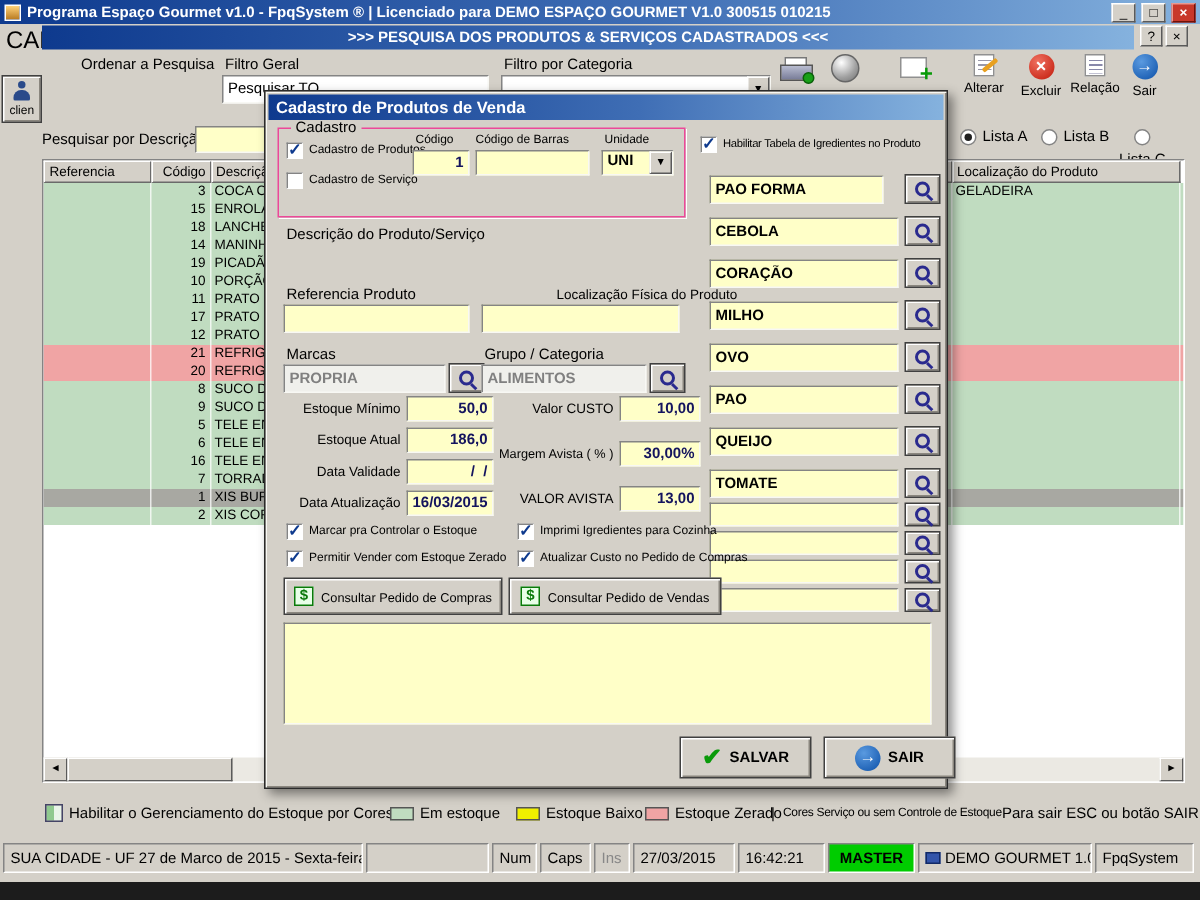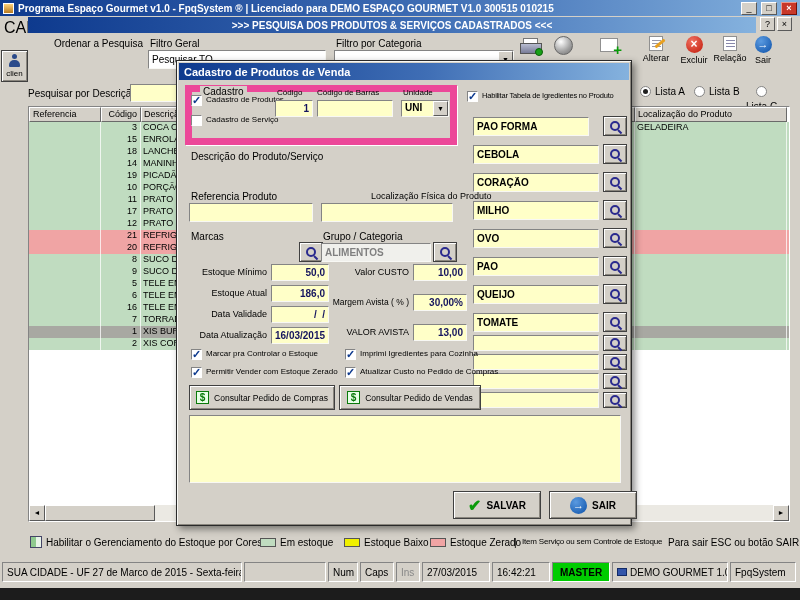--- a/index.html
+++ b/index.html
@@ -34,21 +34,21 @@
   .cblabel{font-size:10px;white-space:nowrap;}
   .f8 .cblabel{font-size:8px;}
   .f75 .cblabel{font-size:7.5px;letter-spacing:-0.2px;}
   .radio{width:11px;height:11px;border-radius:50%;background:#fff;border:1px solid #848484;position:relative;flex:0 0 auto;}
   .radio.sel::after{content:"";position:absolute;left:2px;top:2px;width:5px;height:5px;border-radius:50%;background:#202020;}
   .rgroup{display:flex;align-items:center;gap:4px;font-size:10px;cursor:pointer;}
   .mag{position:relative;width:13px;height:13px;display:inline-block;}
   .mag::before{content:"";position:absolute;left:1px;top:1px;width:6px;height:6px;border:2px solid #2a2a8e;border-radius:50%;}
   .mag::after{content:"";position:absolute;left:9px;top:9px;width:5px;height:2px;background:#2a2a8e;transform:rotate(45deg);transform-origin:left center;}
   .magbtn{background:#d4d0c8;border:1px solid #404040;box-shadow:inset 1px 1px 0 #fff,inset -1px -1px 0 #8a867e;display:flex;align-items:center;justify-content:center;cursor:pointer;}
-  .grp{border:7px solid #ec4899;box-shadow:1px 1px 0 #ffffff;}
+  .grp{border:1px solid #ec4899;box-shadow:1px 1px 0 #ffffff;}
   .grplegend{position:absolute;top:-6px;left:8px;background:#d4d0c8;padding:0 3px;font-size:10px;}
   .grid{left:28px;top:106px;width:762px;height:416px;background:#fff;border:1px solid;border-color:#848484 #fff #fff #848484;overflow:hidden;}
   .ghead{display:flex;height:15px;}
   .hc{background:#d4d0c8;border:1px solid;border-color:#fff #6a6a6a #6a6a6a #fff;font-size:9px;padding:1px 3px;white-space:nowrap;overflow:hidden;flex:0 0 auto;}
   .grows{position:absolute;left:0;top:15px;width:760px;}
   .grow{display:flex;height:12px;font-size:9px;line-height:11px;background:#c0dcc0;cursor:default;}
   .grow.r-pink{background:#f0a4a4;}
   .grow.r-sel{background:#a8a8a2;}
   .gc{white-space:nowrap;overflow:hidden;border-right:1px solid rgba(255,255,255,.75);flex:0 0 auto;}
   .gc-ref{width:72px;}
@@ -305,21 +305,21 @@
   <div class="abs legend">
     <span class="ic-grid"></span>
     <span class="ltext" style="left:46px;">Habilitar o Gerenciamento do Estoque por Cores</span>
     <span class="sw" style="left:260px;background:#c0dcc0;"></span>
     <span class="ltext" style="left:280px;">Em estoque</span>
     <span class="sw" style="left:344px;background:#f0f000;"></span>
     <span class="ltext" style="left:364px;">Estoque Baixo</span>
     <span class="sw" style="left:430px;background:#f0a4a4;"></span>
     <span class="ltext" style="left:450px;">Estoque Zerado</span>
     <span class="ltext" style="left:514px;">|</span>
-    <span class="ltext" style="left:522px;font-size:8px;letter-spacing:-0.2px;">Item Serviço ou sem Controle de Estoque</span>
+    <span class="ltext" style="left:522px;font-size:8px;letter-spacing:-0.2px;">Cores Serviço ou sem Controle de Estoque</span>
     <span class="ltext" style="left:668px;">Para sair ESC ou botão SAIR</span>
   </div>
 
   <div class="abs status">
     <span class="sp" style="width:240px;">SUA CIDADE - UF 27 de Marco de 2015 - Sexta-feira</span>
     <span class="sp" style="width:82px;"></span>
     <span class="sp" style="width:30px;">Num</span>
     <span class="sp" style="width:34px;">Caps</span>
     <span class="sp" style="width:24px;color:#888;">Ins</span>
     <span class="sp" style="width:68px;">27/03/2015</span>
@@ -410,20 +410,21 @@
         <span class="mag"></span>
       </button>
 
     <span class="abs lbl" style="left:14px;top:90px;">Descrição do Produto/Serviço</span>
     <span class="abs lbl" style="left:14px;top:130px;">Referencia Produto</span>
     <input class="abs fld" style="left: 12px; top: 142px; width: 124px; height: 19px;" value="">
     <span class="abs lbl" style="left:146px;top:130px;font-size:9px;padding-left:48px;">Localização Física do Produto</span>
     <input class="abs fld" style="left: 144px; top: 142px; width: 132px; height: 19px;" value="">
 
     <span class="abs lbl" style="left:14px;top:170px;">Marcas</span>
+    <input class="abs fld fld-gray" style="left: 12px; top: 182px; width: 108px; height: 19px;" value="PROPRIA">
     <button class="abs magbtn" style="left:122px;top:181px;width:24px;height:20px;">
         <span class="mag"></span>
       </button>
     <span class="abs lbl" style="left:146px;top:170px;">Grupo / Categoria</span>
     <input class="abs fld fld-gray" style="left: 144px; top: 182px; width: 110px; height: 19px;" value="ALIMENTOS">
     <button class="abs magbtn" style="left:256px;top:181px;width:24px;height:20px;">
         <span class="mag"></span>
       </button>
 
     <span class="abs lbl" style="left:8px;top:206px;width:82px;text-align:right;font-size:9px;">Estoque Mínimo</span>

